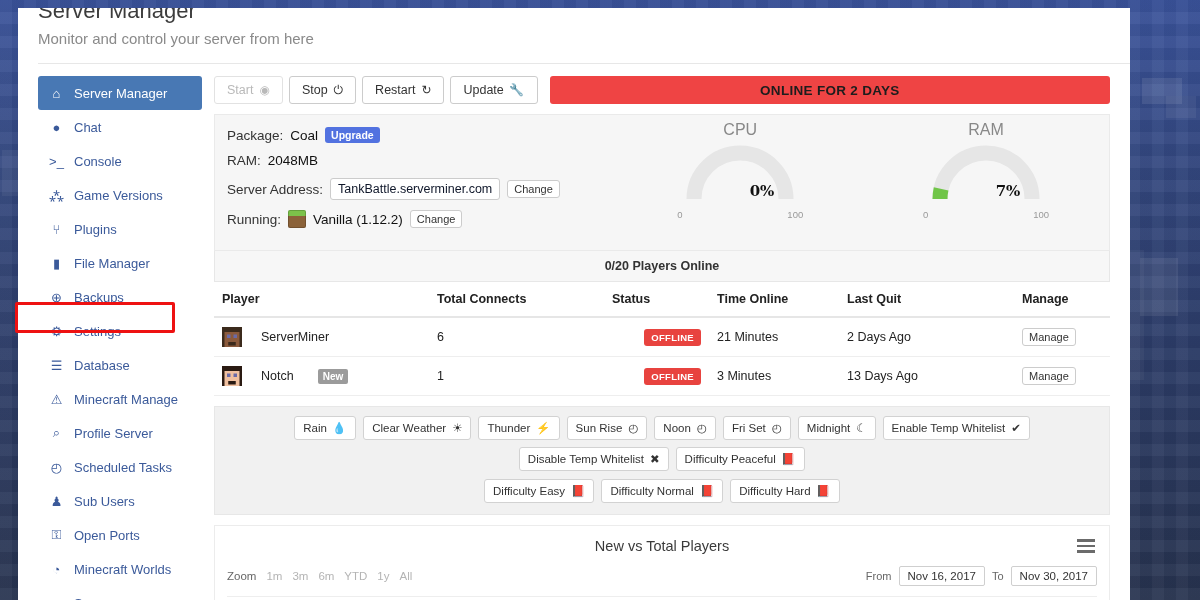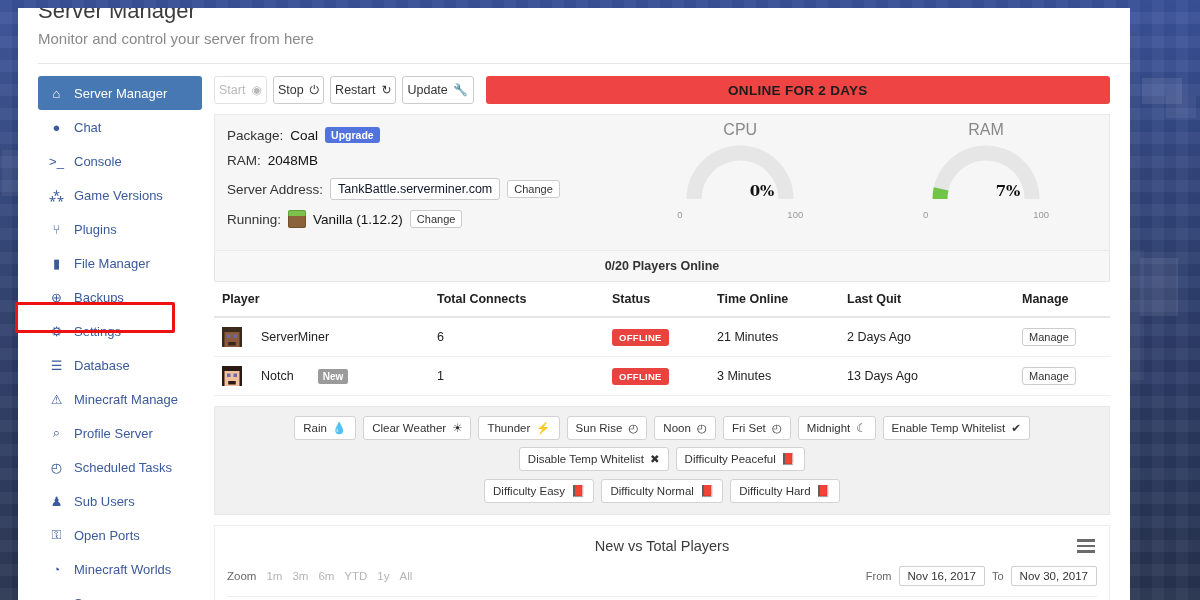--- a/index.html
+++ b/index.html
@@ -66,21 +66,21 @@
     width: 160px; height: 31px; border: 3px solid #ee1111;
     border-radius: 2px; z-index: 9; pointer-events: none;
   }
 
   
   .main { flex: 1; padding: 0 20px 0 12px; min-width: 0; }
 
   .toolbar { display: flex; align-items: center; gap: 6px; }
   .btn {
     background:#fff; border:1px solid #ccc; border-radius:3px;
-    height:28px; padding:0 4px; font-size:12.5px; color:#333;
+    height:28px; padding:0 12px; font-size:12.5px; color:#333;
     display:inline-flex; align-items:center; gap:6px; cursor:pointer;
     white-space:nowrap; font-family:"Liberation Sans", sans-serif;
   }
   .btn.disabled { color:#b9b9b9; border-color:#e2e2e2; }
   .btn .bico { font-size: 12px; }
   .status-bar {
     flex:1; height:28px; background:#ef4444; border-radius:3px;
     display:flex; align-items:center; justify-content:center;
     font-weight:bold; font-size:13.5px; color:#1d1d1d; letter-spacing:.3px;
     margin-left: 6px;
@@ -128,21 +128,21 @@
   table.players { width:100%; border-collapse:collapse; background:#fff; }
   table.players th {
     text-align:left; font-size:12.5px; color:#222; font-weight:bold;
     padding:10px 8px; border-bottom:2px solid #e6e6e6;
   }
   table.players td {
     font-size:12.5px; color:#222; padding:9px 8px; border-bottom:1px solid #eee;
     vertical-align:middle;
   }
   .c-player { width:215px; } .c-connects { width:175px; }
-  .c-status  { width:105px; } .c-time { width:130px; }
+  .c-status  { width:105px;text-align:right; } .c-time { width:130px; }
   .c-quit    { width:175px; } .c-manage { text-align:left; }
   .pl-cell { display:flex; align-items:center; gap:19px; }
   .avatar { width:20px; height:20px; flex:0 0 20px; image-rendering: pixelated; }
   .badge-new {
     background:#9b9b9b; color:#fff; font-size:10px; font-weight:bold;
     padding:2px 5px; border-radius:2px; margin-left:5px;
   }
   .badge-offline {
     background:#e8433f; color:#fff; font-size:9.5px; font-weight:bold;
     padding:3px 7px; border-radius:3px; letter-spacing:.3px;

